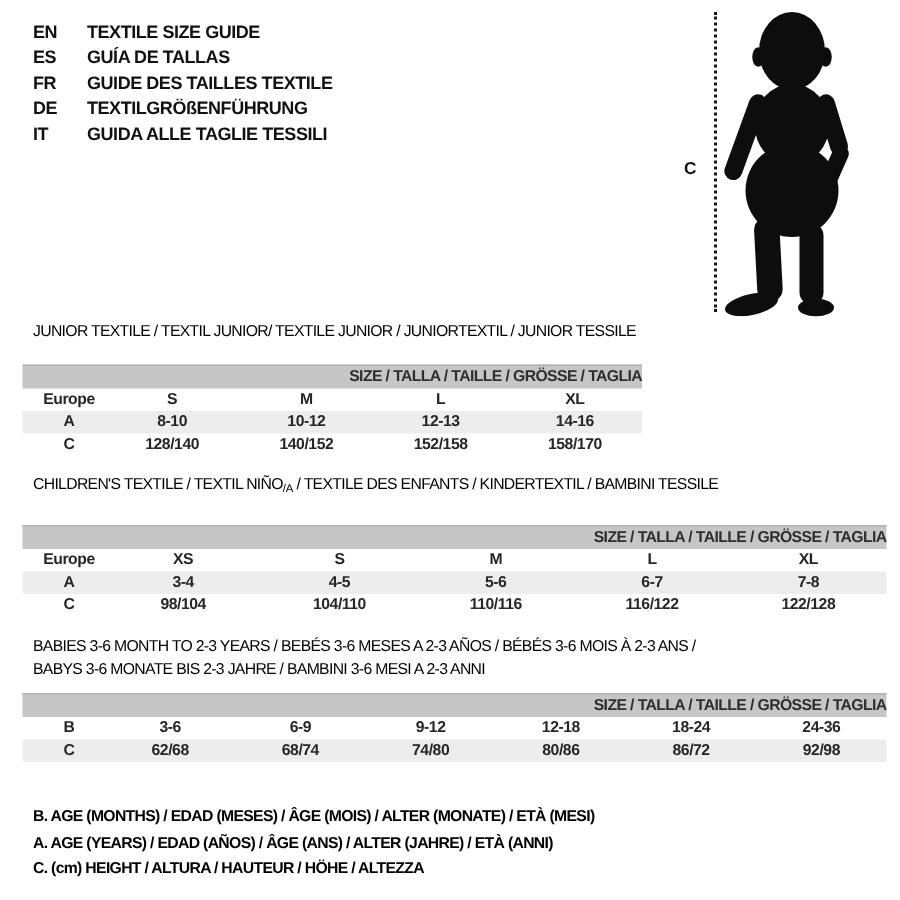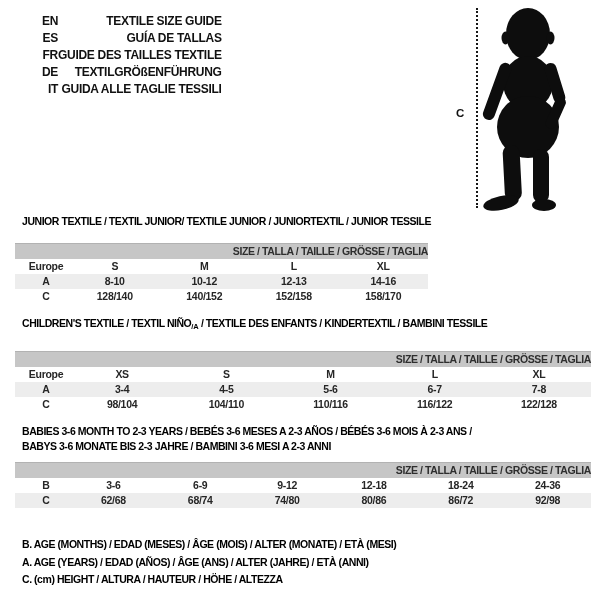--- a/index.html
+++ b/index.html
@@ -7,36 +7,36 @@
     width:600px; height:600px; background:#ffffff; position:relative;
     font-family:"Liberation Sans", sans-serif; color:#1c1c1c; overflow:hidden;
   }
   .abs { position:absolute; }
 
   
   #languages { left:22px; top:13px; }
   .lang-line {
     display:grid; grid-template-columns:36px auto;
     font-size:12px; font-weight:700; line-height:17px;
-    letter-spacing:-0.3px; white-space:nowrap; color:#111;text-align:right;
+    letter-spacing:-0.3px; white-space:nowrap; color:#111;
   }
 
   
   #fig-line { left:476px; top:8px; height:200px; width:0; border-left:2px dotted #161616; }
   #fig-c    { left:456px; top:107px; font-size:11.5px; font-weight:700; color:#111; }
   #baby-svg { left:481px; top:7px; }
 
   
   section.tbl-sec { position:absolute; left:15px; }
   #sec-junior   { top:214px; }
   #sec-children { top:316px; }
   #sec-babies   { top:424px; }
 
   .tbl-title {
-    margin-left:7px; font-size:10.5px; font-weight:700; color:#000;
+    margin-left:7px; font-size:10.5px; font-weight:400; color:#000;
     letter-spacing:-0.45px; line-height:14.5px; white-space:nowrap;
   }
   .tbl-title .sub { font-size:7.5px; vertical-align:-2px; letter-spacing:-0.2px; }
 
   .tbl { margin-top:14px; }
   #sec-junior   .tbl { width:413px; }
   #sec-children .tbl { width:576px; margin-top:16px; }
   #sec-babies   .tbl { width:576px; margin-top:9px; }
 
   .size-bar {

